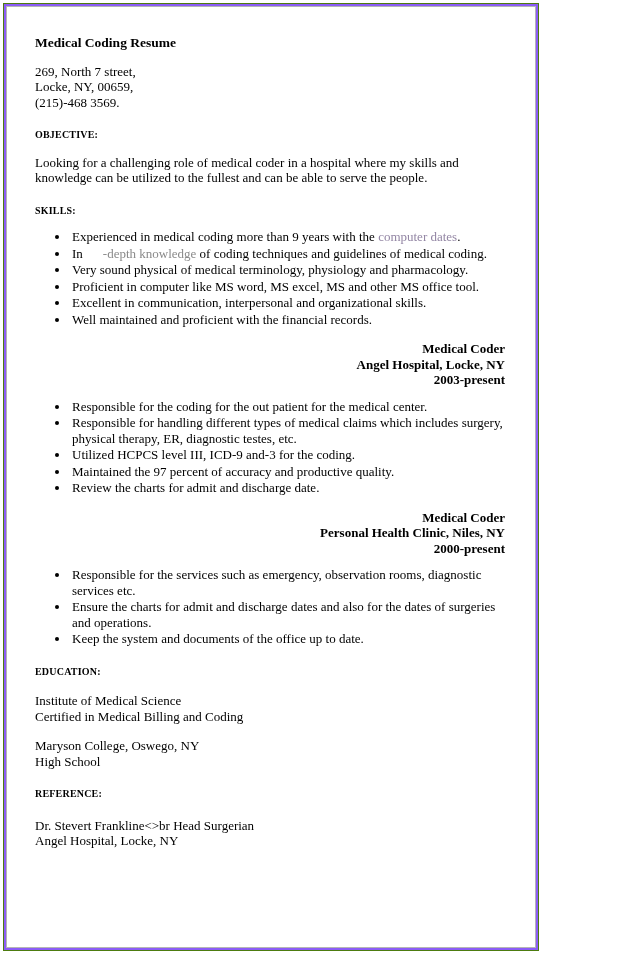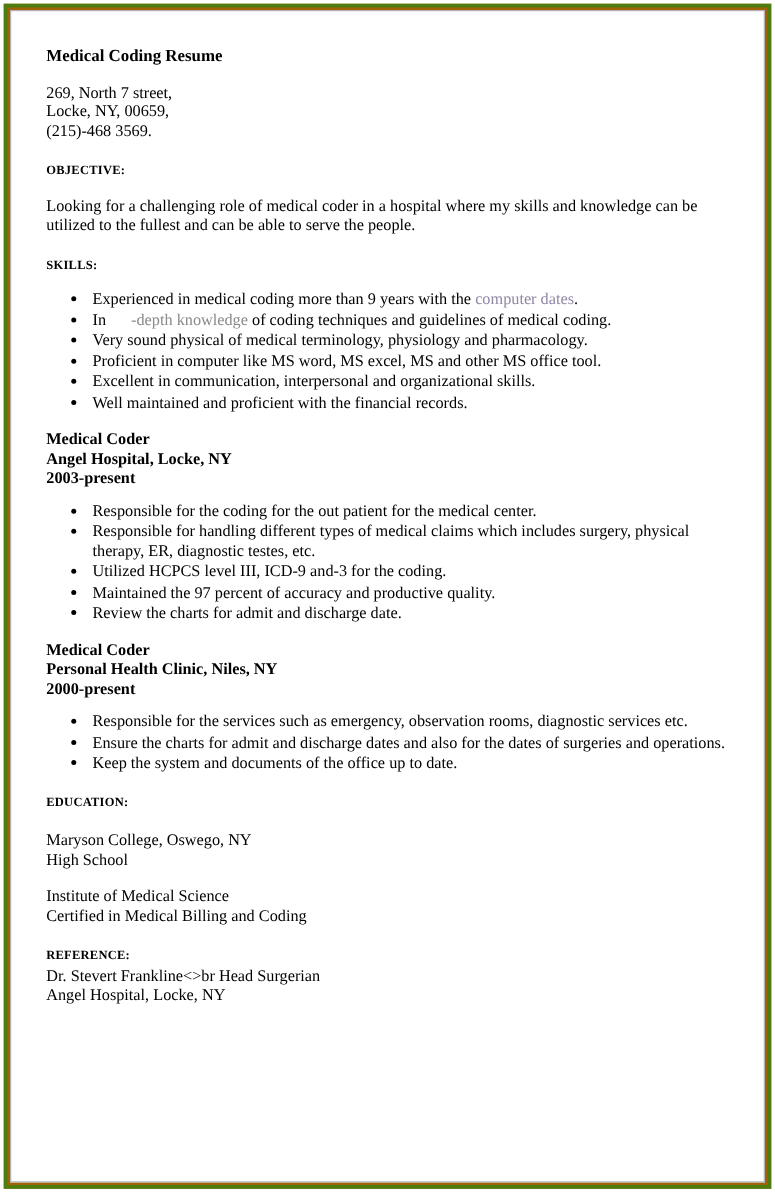--- a/index.html
+++ b/index.html
@@ -8,24 +8,24 @@
     width: 620px;
     height: 954px;
     background: #ffffff;
     font-family: "Liberation Serif", serif;
     color: #000000;
     position: relative;
   }
   .page-outer {
     position: absolute;
     left: 3px; top: 3px;
-    width: 614px; height: 948px;
-    border: 3px solid #4d7c0f;
+    width: 536px; height: 948px;
+    border: 1px solid #4d7c0f;
     padding: 2px;
-    background: #a16207;
+    background: #8b5cf6;
   }
   .page-inner {
     width: 100%; height: 100%;
     border: 1px solid #b5b5b5;
     padding: 22px 30px 20px 28px;
     overflow: hidden;
     background: #ffffff;
   }
   .doc { font-size: 13px; line-height: 15.5px; }
 
@@ -49,26 +49,26 @@
 
   ul.bullets {
     margin: 11px 0 0 0;
     padding-left: 35px;
   }
   ul.bullets li {
     padding-left: 2px;
     margin: 0 0 1px 0;
   }
 
-  .job-head { margin-top: 14px; }
+  .job-head { margin-top: 14px; text-align: right; }
   .job-head p { margin: 0; font-weight: bold; }
 
   .edu-block { margin-top: 14px; }
   .edu-block p, .ref-block p { margin: 0; }
-  .ref-block { margin-top: 0; }
+  .ref-block { margin-top: 16px; }
 
   .link { color: #9386a4; text-decoration: none; cursor: pointer; }
   .grayed { color: #8a8a8a; margin-left: 20px; }
 </style>
 </head>
 <body>
 
 <div class="page-outer">
   <div class="page-inner doc">
 
@@ -117,26 +117,26 @@
       <p>2000-present</p>
     </div>
     <ul class="bullets">
       <li>Responsible for the services such as emergency, observation rooms, diagnostic services etc.</li>
       <li>Ensure the charts for admit and discharge dates and also for the dates of surgeries and operations.</li>
       <li>Keep the system and documents of the office up to date.</li>
     </ul>
 
     <h2 class="sec">EDUCATION:</h2>
     <div class="edu-block">
+      <p>Institute of Medical Science</p>
+      <p>Certified in Medical Billing and Coding</p>
+    </div>
+    <div class="edu-block">
       <p>Maryson College, Oswego, NY</p>
       <p>High School</p>
-    </div>
-    <div class="edu-block">
-      <p>Institute of Medical Science</p>
-      <p>Certified in Medical Billing and Coding</p>
     </div>
 
     <h2 class="sec">REFERENCE:</h2>
     <div class="ref-block">
       <p>Dr. Stevert Frankline&lt;&gt;br Head Surgerian</p>
       <p>Angel Hospital, Locke, NY</p>
     </div>
 
   </div>
 </div>

